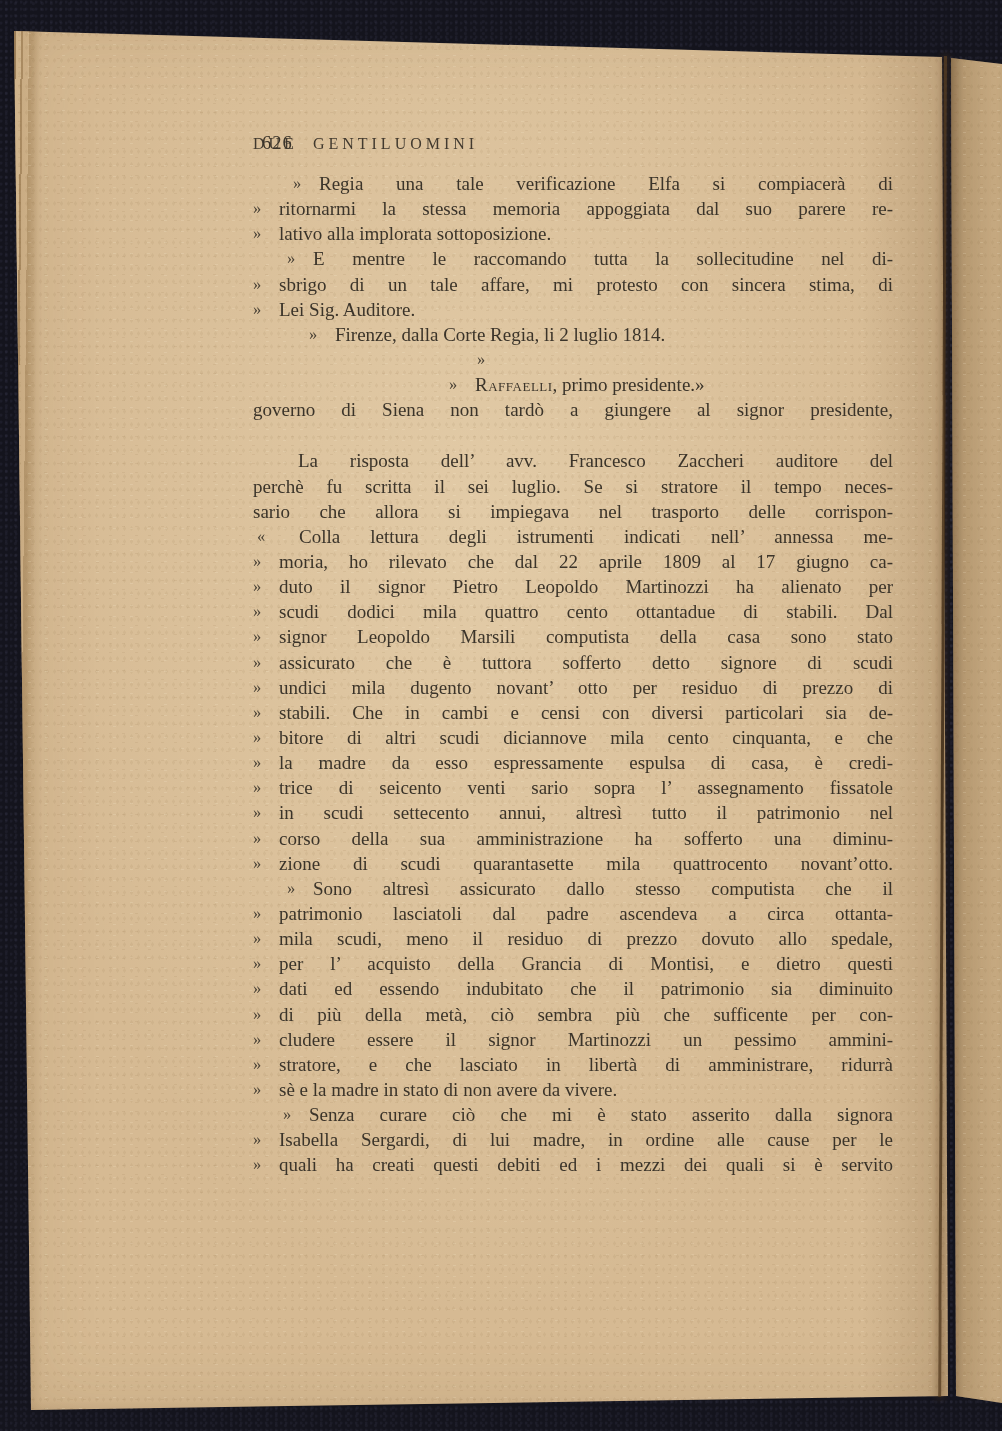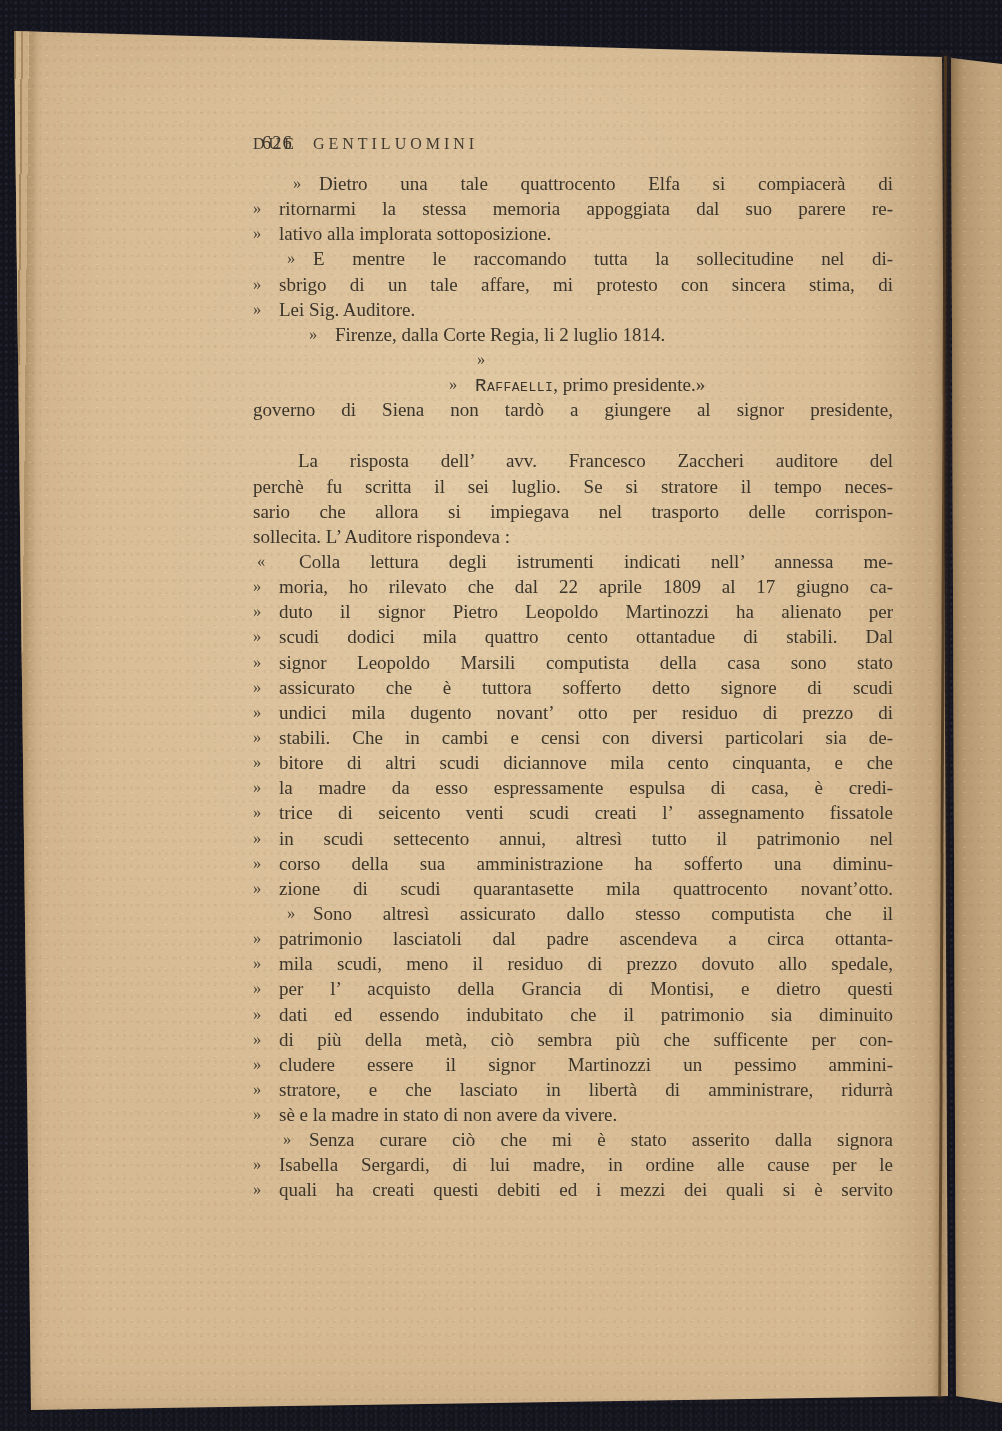--- a/index.html
+++ b/index.html
@@ -66,38 +66,38 @@
     word-spacing:7px;padding-top:2px;color:#423a2f;
   }
   #text-block{
     position:absolute;left:253px;top:171px;width:640px;color:#3b342a;
     font-size:19px;
   }
   .line{display:flex;height:25.15px;line-height:25.15px;white-space:nowrap;}
   .line .txt{display:block;flex:1 1 auto;white-space:normal;overflow:hidden;text-align:justify;text-align-last:left;}
   .line.just .txt{text-align-last:justify;}
   .marker{flex:0 0 auto;width:18px;margin-right:8px;font-size:16.5px;color:#4a4236;}
-  .sc{font-variant:small-caps;letter-spacing:.5px;font-family:Liberation Mono, monospace;}
+  .sc{font-variant:small-caps;letter-spacing:.5px;}
   .gap-before{margin-top:26px;}
 </style>
 </head>
 <body>
 
 <div class="photo">
   <div class="page-left">
     <div class="stack-edge"></div>
     <div class="grain"></div>
     <div class="header-row">
       <span class="pagenum">626</span>
       <span class="running-title">DUE GENTILUOMINI</span>
     </div>
     <div id="text-block">
         <div class="line just" style="padding-left: 40px;">
           <span class="marker">»</span>
-          <span class="txt"><span>Dietro una tale quattrocento Elfa si compiacerà di</span></span>
+          <span class="txt"><span>Regia una tale verificazione Elfa si compiacerà di</span></span>
         </div>
         <div class="line just">
           <span class="marker">»</span>
           <span class="txt"><span>ritornarmi la stessa memoria appoggiata dal suo parere re-</span></span>
         </div>
         <div class="line">
           <span class="marker">»</span>
           <span class="txt"><span>lativo alla implorata sottoposizione.</span></span>
         </div>
         <div class="line just" style="padding-left: 34px;">
@@ -127,23 +127,20 @@
           <span class="txt"><span>governo di Siena non tardò a giungere al signor presidente,</span></span>
         </div>
         <div class="line just gap-before" style="padding-left: 45px;">
           <span class="txt"><span>La risposta dell’ avv. Francesco Zaccheri auditore del</span></span>
         </div>
         <div class="line just">
           <span class="txt"><span>perchè fu scritta il sei luglio. Se si stratore il tempo neces-</span></span>
         </div>
         <div class="line just">
           <span class="txt"><span>sario che allora si impiegava nel trasporto delle corrispon-</span></span>
-        </div>
-        <div class="line">
-          <span class="txt"><span>sollecita. L’ Auditore rispondeva :</span></span>
         </div>
         <div class="line just" style="padding-left: 4px;">
           <span class="marker" style="margin-right: 24px;">«</span>
           <span class="txt"><span>Colla lettura degli istrumenti indicati nell’ annessa me-</span></span>
         </div>
         <div class="line just">
           <span class="marker">»</span>
           <span class="txt"><span>moria, ho rilevato che dal 22 aprile 1809 al 17 giugno ca-</span></span>
         </div>
         <div class="line just">
@@ -173,21 +170,21 @@
         <div class="line just">
           <span class="marker">»</span>
           <span class="txt"><span>bitore di altri scudi diciannove mila cento cinquanta, e che</span></span>
         </div>
         <div class="line just">
           <span class="marker">»</span>
           <span class="txt"><span>la madre da esso espressamente espulsa di casa, è credi-</span></span>
         </div>
         <div class="line just">
           <span class="marker">»</span>
-          <span class="txt"><span>trice di seicento venti scudi creati l’ assegnamento fissatole</span></span>
+          <span class="txt"><span>trice di seicento venti sario sopra l’ assegnamento fissatole</span></span>
         </div>
         <div class="line just">
           <span class="marker">»</span>
           <span class="txt"><span>in scudi settecento annui, altresì tutto il patrimonio nel</span></span>
         </div>
         <div class="line just">
           <span class="marker">»</span>
           <span class="txt"><span>corso della sua amministrazione ha sofferto una diminu-</span></span>
         </div>
         <div class="line just">

